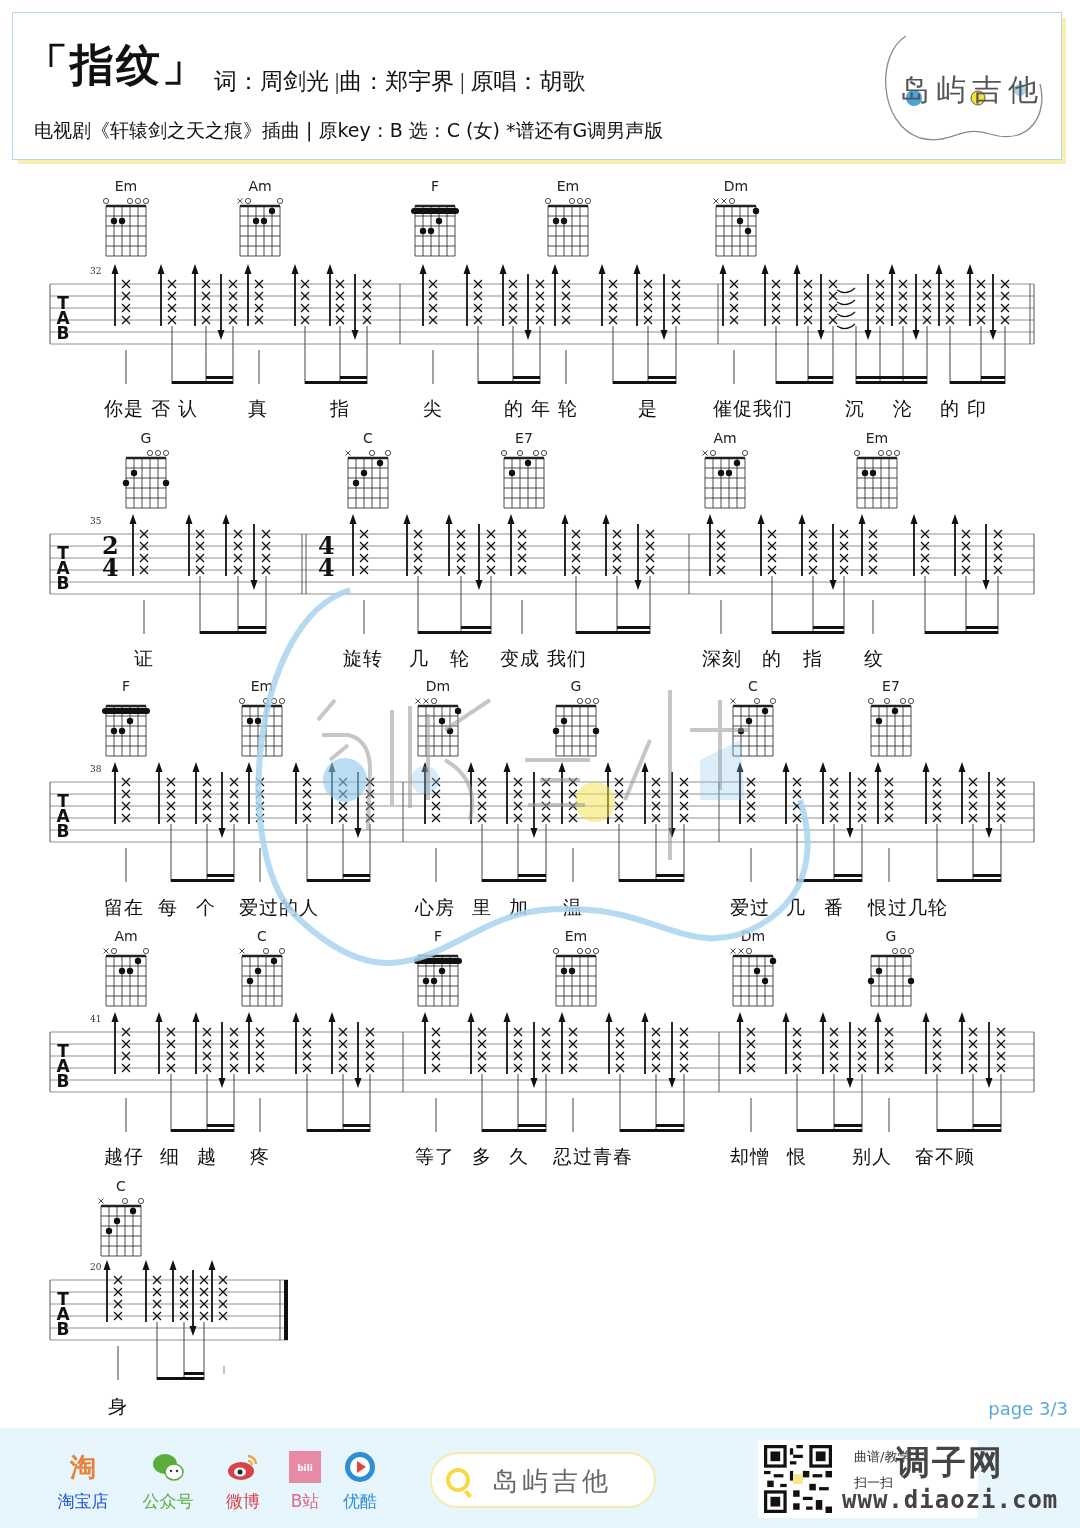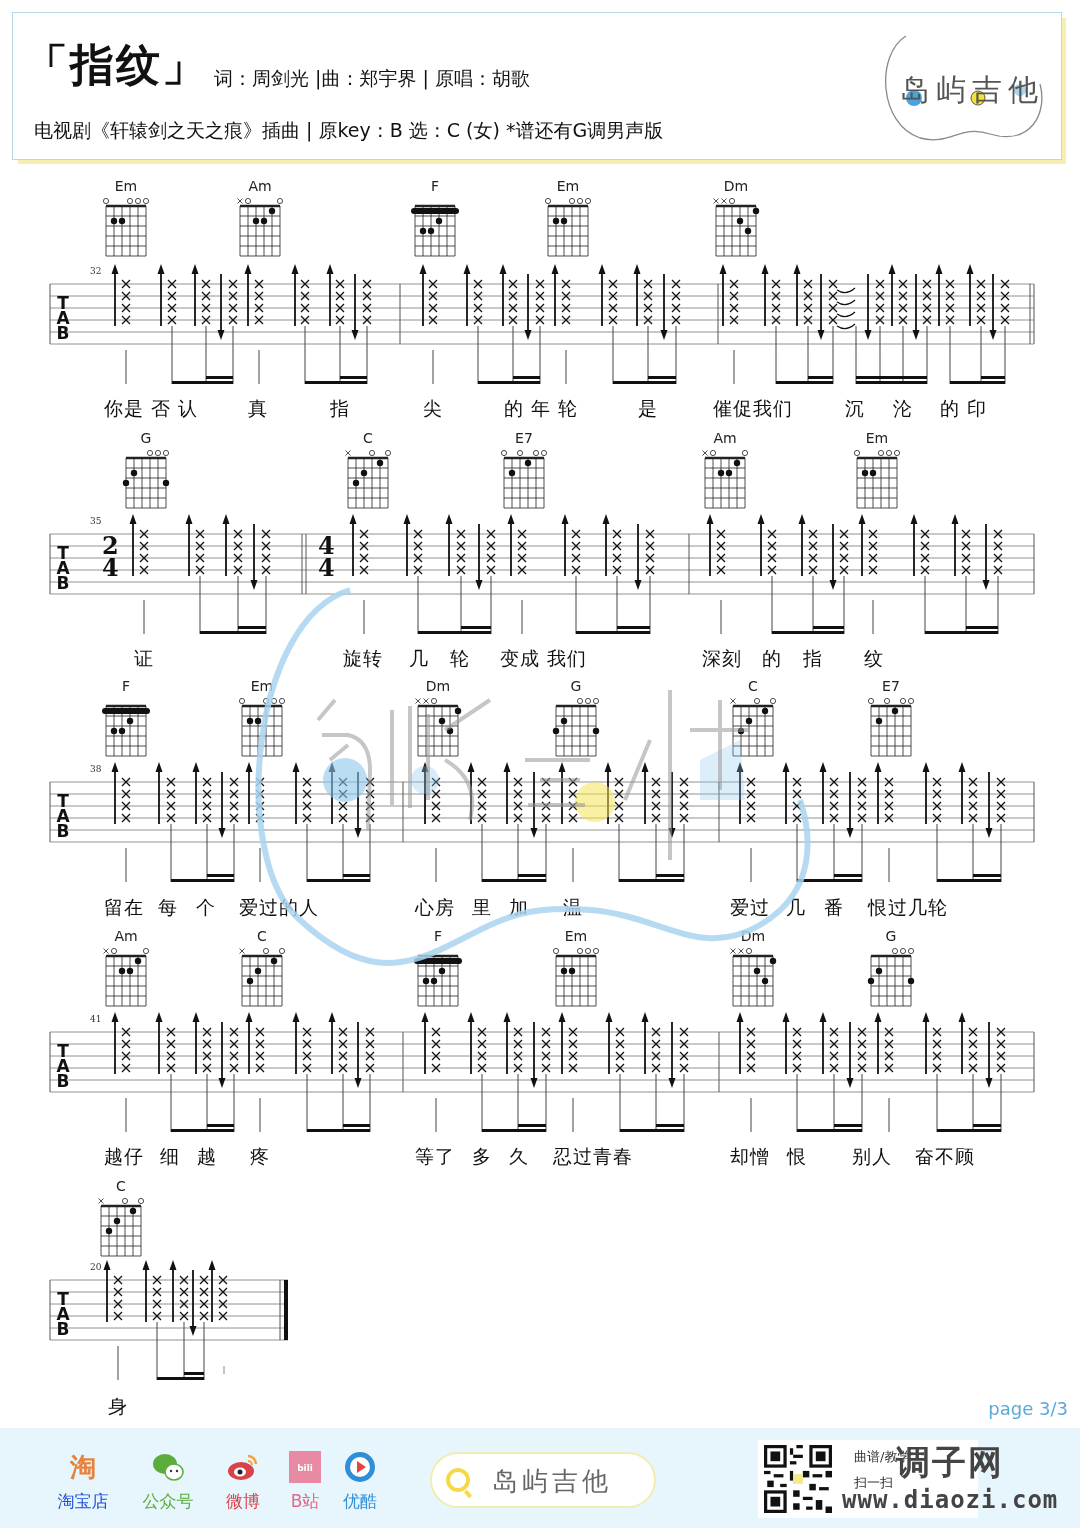--- a/index.html
+++ b/index.html
@@ -3,21 +3,21 @@
 <meta charset="utf-8">
 <style>
   * { box-sizing: border-box; margin: 0; padding: 0; }
   html, body { width: 1080px; height: 1528px; background: #ffffff; overflow: hidden; }
   body { position: relative; font-family: "DejaVu Sans", "Liberation Sans", sans-serif; color: #111; }
 
   
   .header-shadow { position: absolute; left: 18px; top: 18px; width: 1048px; height: 146px; background: #f7efb2; }
   .header-card { position: absolute; left: 12px; top: 12px; width: 1050px; height: 148px; background: #fff; border: 1px solid #b9d6e8; }
   .title { position: absolute; left: 24px; top: 36px; font-size: 44px; font-weight: bold; letter-spacing: 2px; font-family: "DejaVu Sans", sans-serif; }
-  .credits { position: absolute; left: 214px; top: 66px; font-size: 19px; }
+  .credits { position: absolute; left: 214px; top: 66px; font-size: 23px; font-family: Liberation Serif, serif; }
   .subtitle { position: absolute; left: 34px; top: 118px; font-size: 19px; }
   .logo { position: absolute; left: 880px; top: 34px; width: 168px; height: 112px; }
   .logo-text { position: absolute; left: 900px; top: 70px; font-size: 30px; color: #555; letter-spacing: 6px; font-weight: 300; }
 
   
   .chord { position: absolute; width: 60px; }
   .chord-name { position: absolute; top: 0; left: 0; width: 44px; text-align: center; font-size: 14px; color: #222; }
   .chord svg { position: absolute; left: -4px; top: 16px; }
 
   

